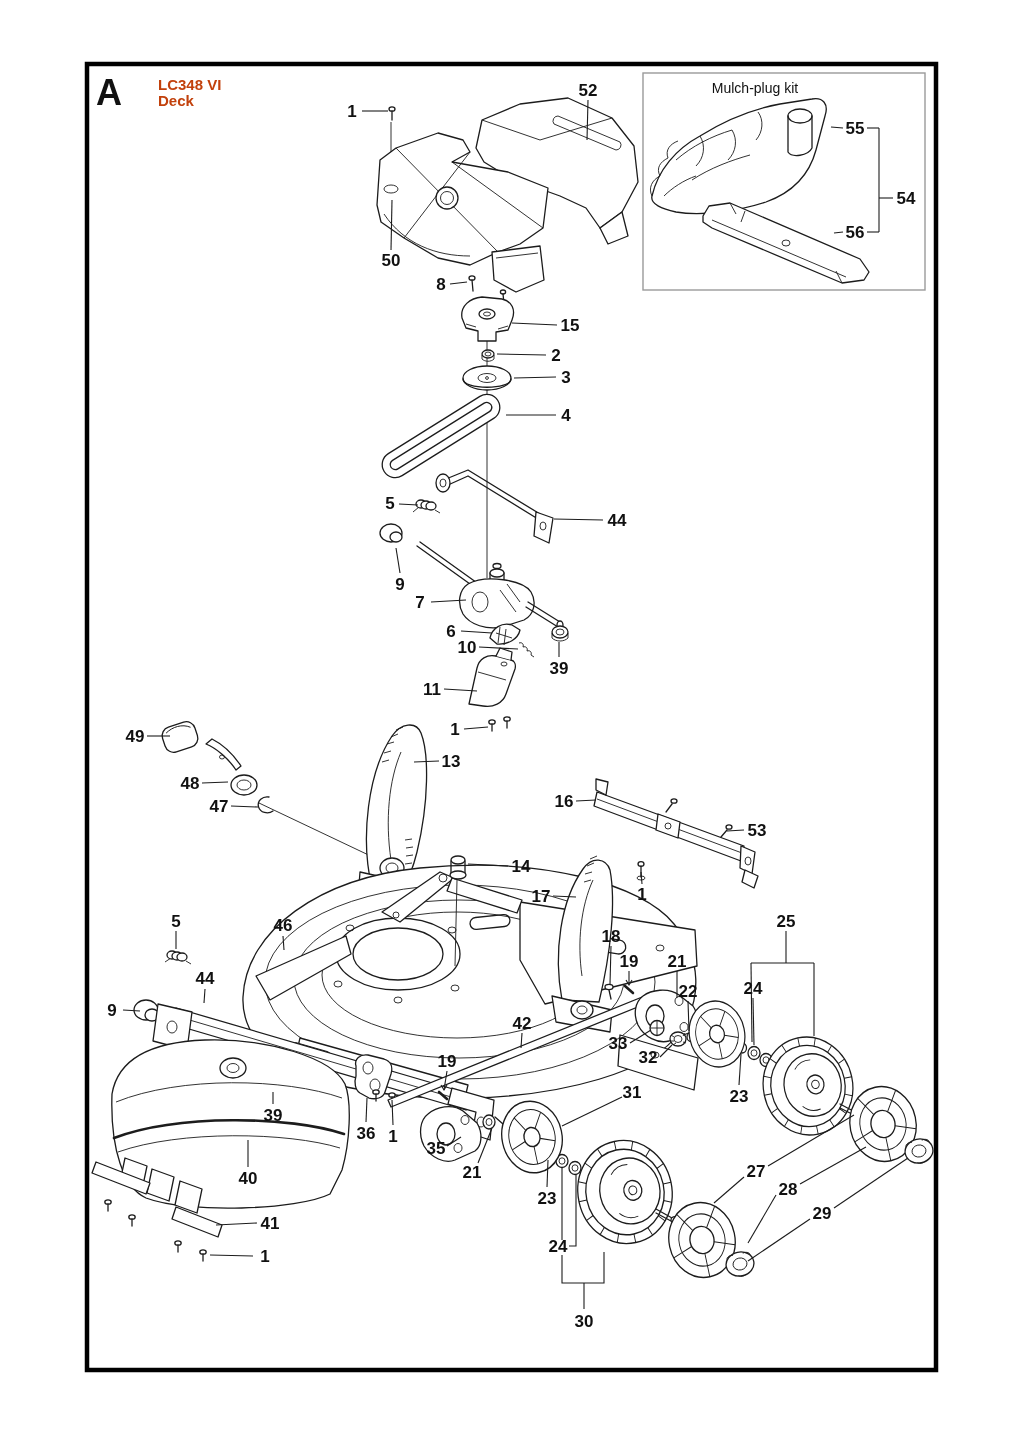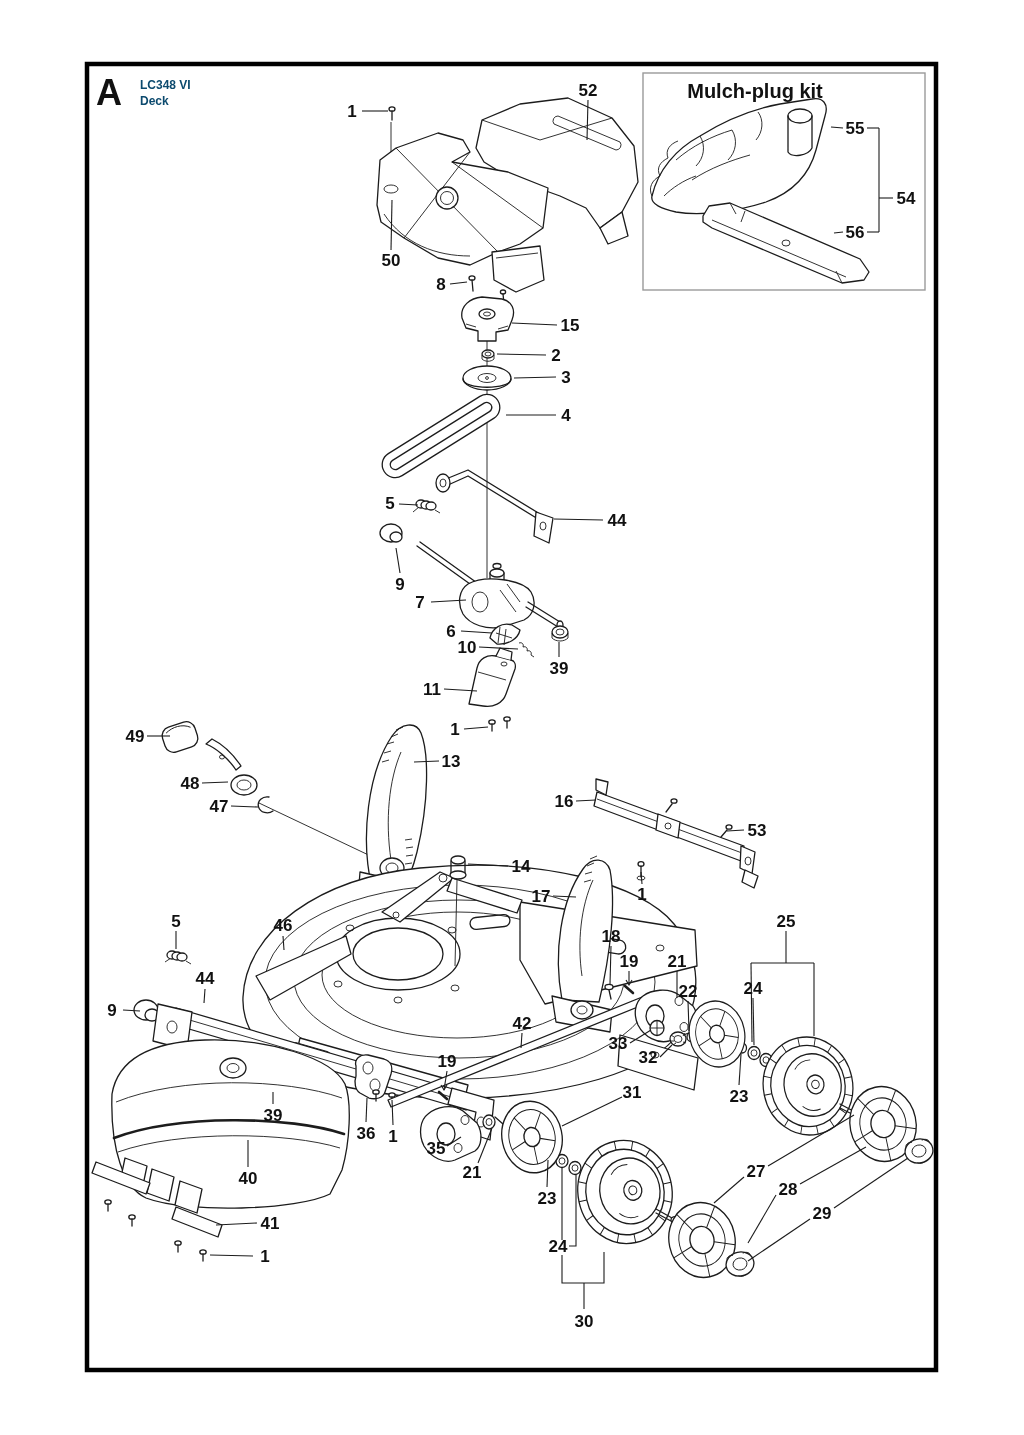--- a/index.html
+++ b/index.html
@@ -1,21 +1,21 @@
 <!DOCTYPE html>
 <html><head>
 <meta charset="utf-8">
 <style>
   html,body{margin:0;padding:0;background:#ffffff;}
   body{width:1024px;height:1435px;font-family:"Liberation Sans",sans-serif;}
   .page{position:relative;width:1024px;height:1435px;background:#fff;overflow:hidden;}
   .abs{position:absolute;}
   #section-letter{left:96px;top:72px;font-size:36px;font-weight:bold;color:#111;letter-spacing:1px;}
-  #model-block{left:140px;top:77px;font-size:12px;font-weight:bold;color:#0c4a6e;line-height:16px;}
-  #inset-title{left:655px;top:80px;width:200px;text-align:center;font-size:20px;font-weight:bold;color:#111;}
+  #model-block{left:158px;top:77px;font-size:15px;font-weight:bold;color:#c2410c;line-height:16px;}
+  #inset-title{left:655px;top:80px;width:200px;text-align:center;font-size:14px;font-weight:normal;color:#111;}
   svg{position:absolute;left:0;top:0;}
   .ln{stroke:#1c1c1c;fill:none;stroke-width:1.3;stroke-linecap:round;stroke-linejoin:round;}
   .fw{stroke:#1c1c1c;fill:#ffffff;stroke-width:1.3;stroke-linecap:round;stroke-linejoin:round;}
   .thin{stroke:#1c1c1c;fill:none;stroke-width:0.9;}
   .thick{stroke:#1c1c1c;fill:none;stroke-width:2.6;stroke-linecap:round;}
   .leader{stroke:#1c1c1c;fill:none;stroke-width:1.1;}
   .callout{font-family:"Liberation Sans",sans-serif;font-size:17px;font-weight:bold;fill:#111;text-anchor:middle;dominant-baseline:central;}
 </style>
 </head>
 <body>

